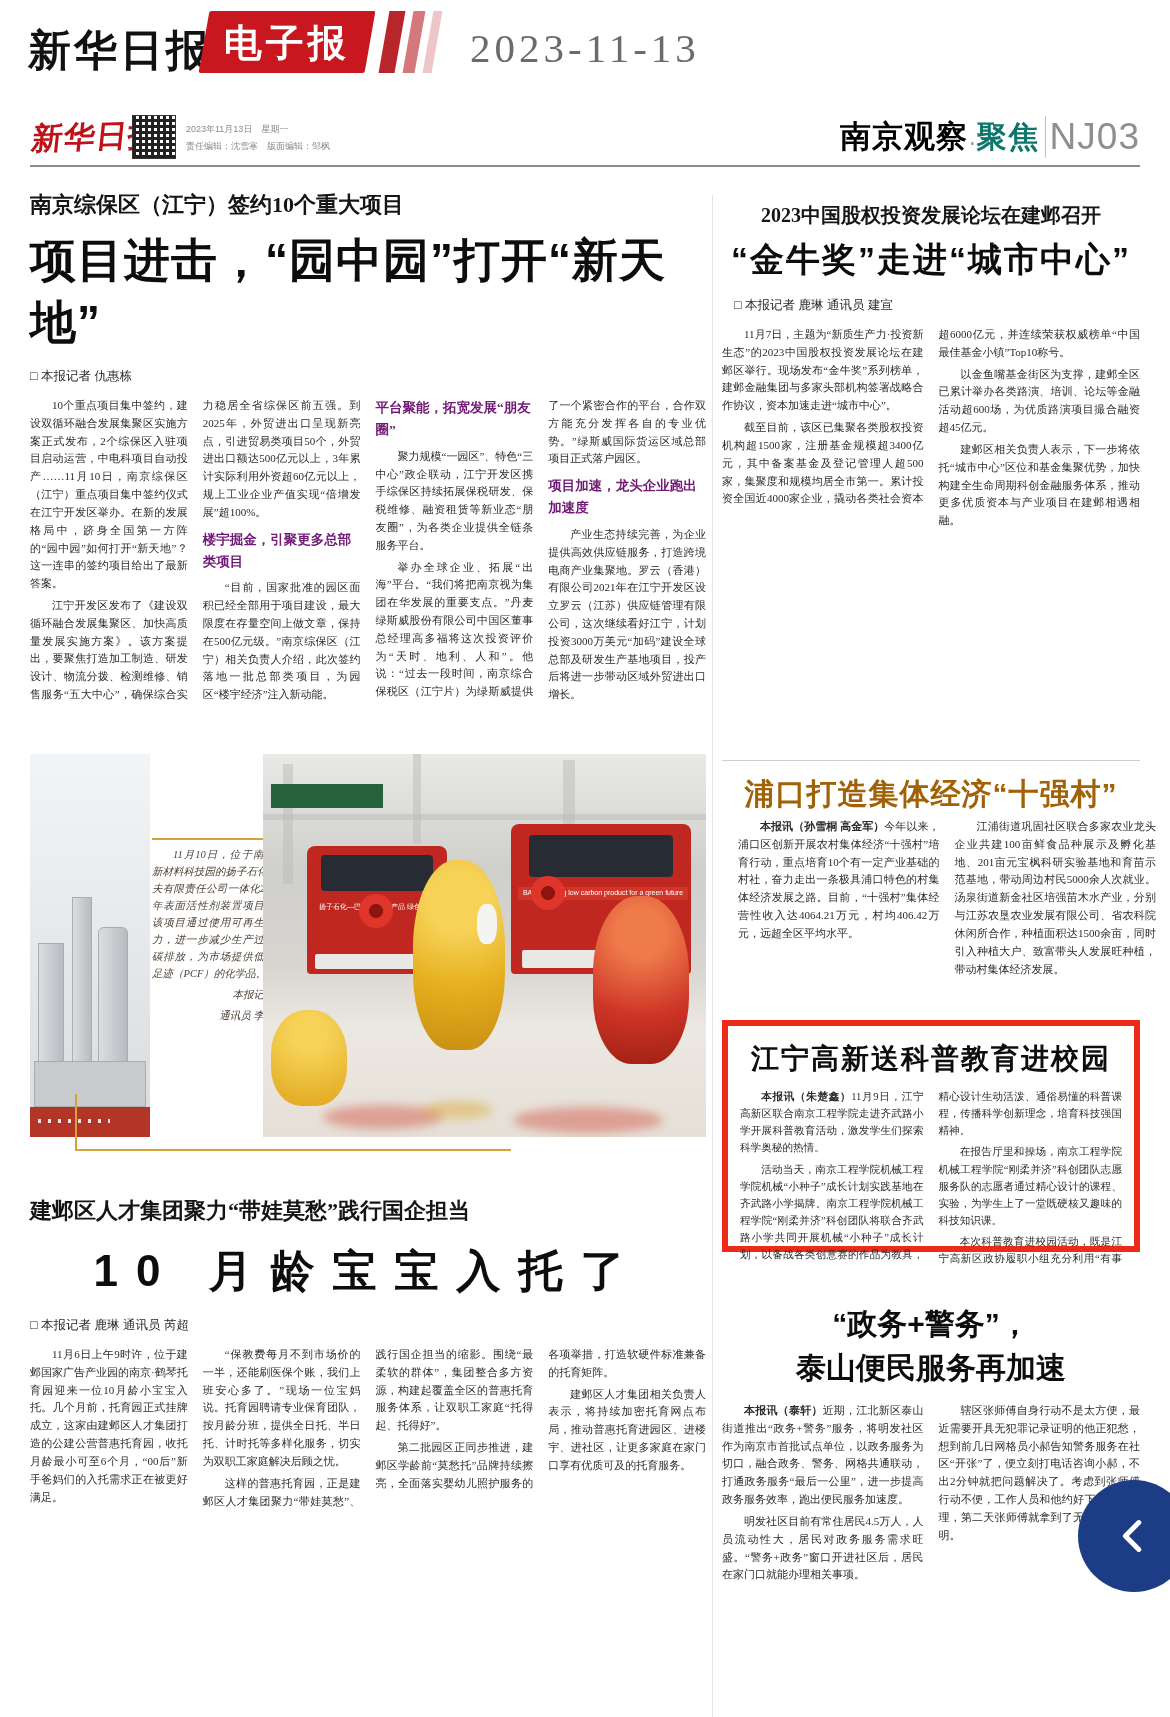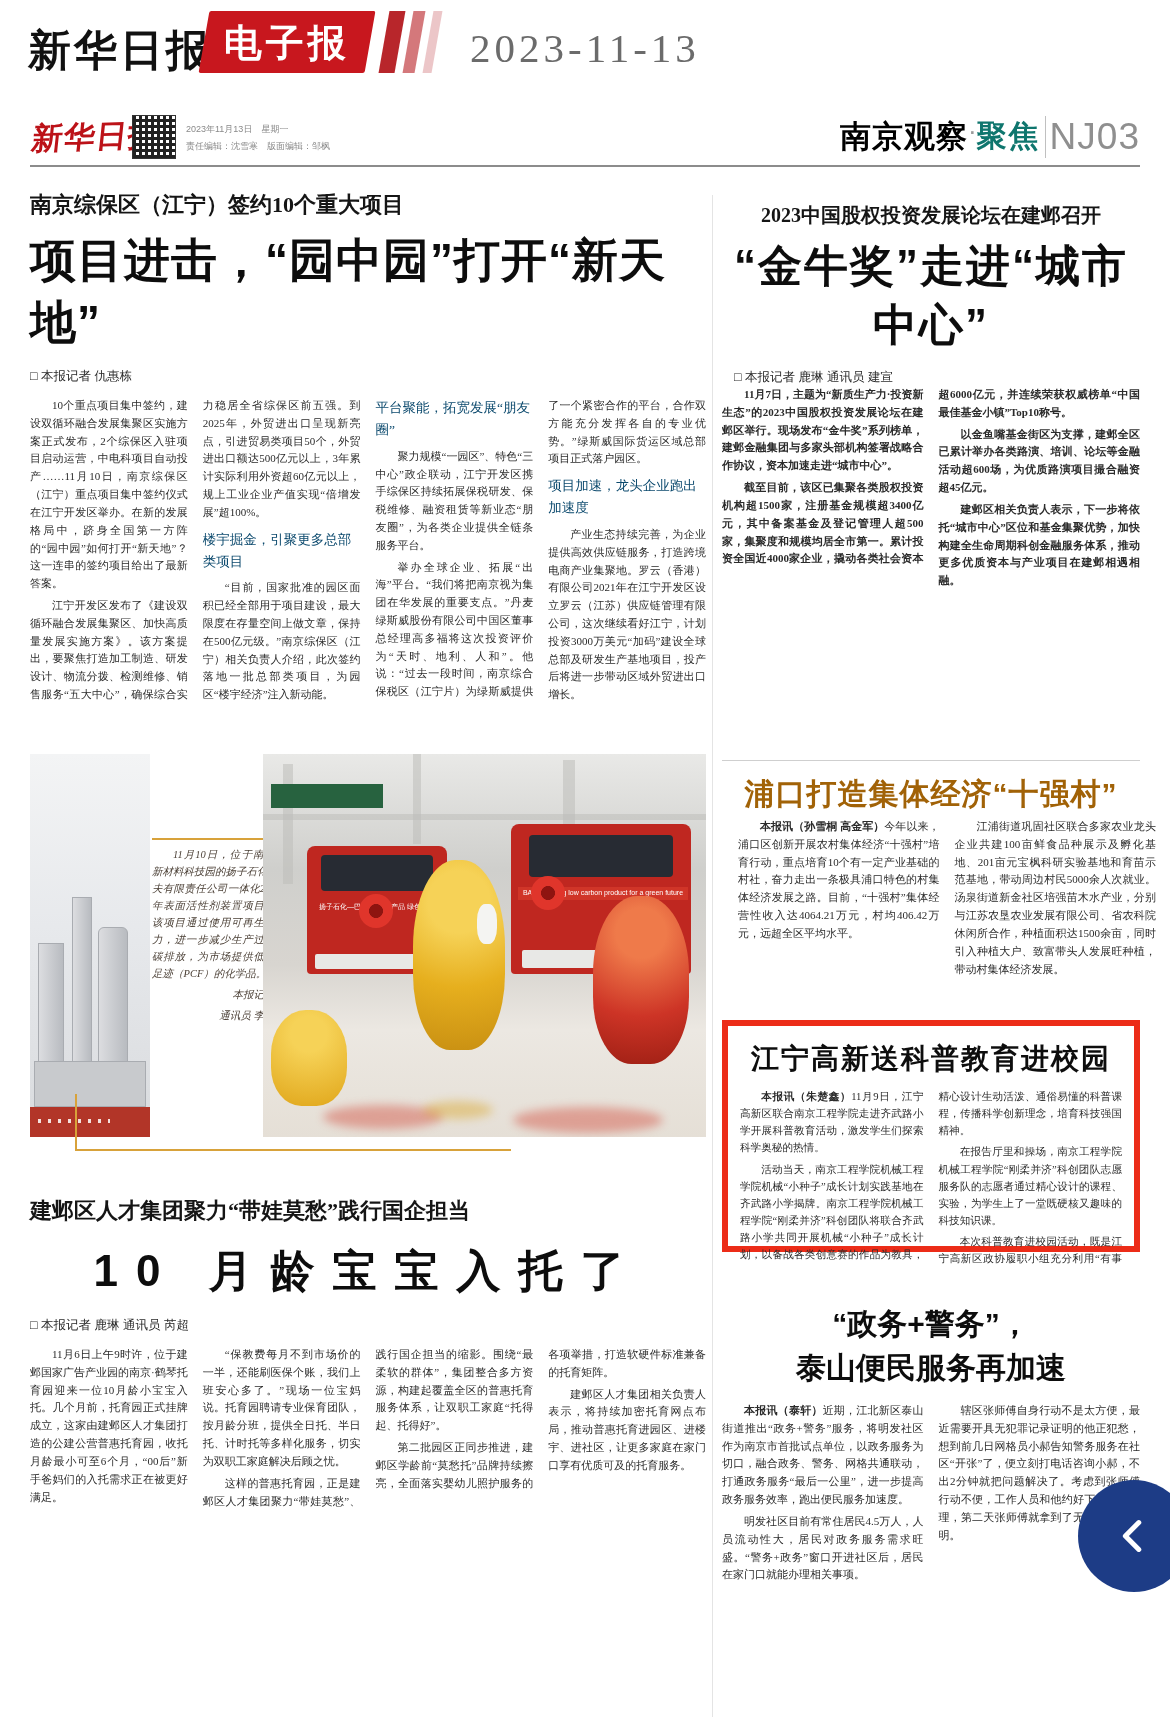--- a/index.html
+++ b/index.html
@@ -21,38 +21,38 @@
   .hdate{left:470px;top:24px;font-family:"Liberation Serif",serif;font-size:41px;
          color:#6b6b6b;letter-spacing:4px;}
 
   
   .mh-logo{left:32px;top:116px;font-family:"Liberation Serif",serif;font-size:31px;
            font-weight:700;color:#bc1218;transform:skewX(-8deg) rotate(-2deg);letter-spacing:1px;}
   .mh-qr{left:132px;top:115px;width:42px;height:42px;border:1px solid #333;
          background-image:repeating-linear-gradient(0deg,#222 0 3px,transparent 3px 6px),
                           repeating-linear-gradient(90deg,#222 0 3px,#fff 3px 6px);}
   .mh-small{left:186px;top:121px;font-size:9px;color:#8a8a8a;line-height:1.9;}
-  .mh-right{right:30px;top:116px;display:flex;align-items:flex-start;gap:0;}
+  .mh-right{right:30px;top:116px;display:flex;align-items:flex-end;gap:0;}
   .mh-section{font-size:31px;font-weight:900;color:#000;letter-spacing:1px;}
   .mh-dot{font-size:26px;color:#9a9a9a;}
   .mh-sub{font-size:30px;font-weight:700;color:#0f766e;letter-spacing:2px;}
   .mh-div{width:1px;height:42px;background:#c0c0c0;margin:0 4px;}
   .mh-pageno{font-size:37px;color:#8f8f8f;letter-spacing:1px;}
   .mh-rule{left:30px;top:165px;width:1110px;height:2px;background:#8c8c8c;}
   .col-rule{left:712px;top:195px;width:1px;height:1522px;background:#e4e4e4;}
 
   
   .kicker{font-family:"Liberation Serif",serif;font-weight:700;font-size:22px;color:#151515;}
   .headline-xl{font-size:46px;font-weight:900;color:#0d0d0d;letter-spacing:1px;margin-top:10px;}
   .byline{font-size:12.5px;color:#2a2a2a;margin-top:14px;}
   .bodytext{font-family:"Liberation Serif",serif;font-size:11px;line-height:1.62;
             color:#2b2b2b;text-align:justify;column-gap:15px;overflow:hidden;column-fill:balance;}
   .bodytext p{margin:0 0 4px 0;text-indent:2em;}
   .bodytext .lead-b{font-weight:700;}
-  .subhead{font-family:"Liberation Serif",serif;font-size:13.5px;font-weight:400;color:#0c4a6e;
+  .subhead{font-family:"Liberation Serif",serif;font-size:13.5px;font-weight:700;color:#701a75;
            margin:7px 0;break-inside:avoid;text-align:left;}
   .cols4{column-count:4;}
   .cols2{column-count:2;}
 
   
   #left-top{left:30px;top:190px;width:676px;}
   #left-top .bodytext{margin-top:12px;height:412px;}
   #baby{left:30px;top:1196px;width:676px;}
   #baby .headline-xl{text-align:center;letter-spacing:18px;font-size:44px;margin-top:16px;}
   #baby .byline{margin-top:16px;}
@@ -116,23 +116,23 @@
   .refl{position:absolute;border-radius:50%;filter:blur(5px);opacity:.4;background:#d04030;}
   .refl1{left:60px;bottom:8px;width:120px;height:24px;}
   .refl2{left:250px;bottom:4px;width:150px;height:26px;}
   .refl3{left:160px;bottom:18px;width:70px;height:18px;background:#d8a018;}
 
   
   #right-col{left:722px;top:190px;width:418px;height:1527px;}
   .sec{position:absolute;left:0;width:418px;}
   #sec-forum{top:12px;}
   #sec-forum .kicker{font-size:20px;text-align:center;}
-  #sec-forum .headline{font-size:44px;font-weight:900;text-align:center;letter-spacing:2px;margin-top:8px;color:#0d0d0d;}
+  #sec-forum .headline{font-size:34px;font-weight:900;text-align:center;letter-spacing:2px;margin-top:8px;color:#0d0d0d;}
   #sec-forum .byline{margin-left:12px;}
-  #sec-forum .bodytext{height:430px;font-weight:bold;}
+  #sec-forum .bodytext{margin-top:12px;height:430px;}
   .sec-divider{top:570px;width:418px;height:1px;background:#cfcfcf;}
   #pukou-head{top:584px;font-size:30px;font-weight:900;text-align:center;color:#a16207;letter-spacing:1px;}
   #pukou-body{top:628px;height:192px;margin-left:16px;}
   #highlight{top:830px;height:232px;border:6px solid #ec2c18;background:#fff;box-sizing:border-box;
              padding:14px 12px 10px;}
   #highlight .headline{font-size:28px;font-weight:900;text-align:center;color:#0d0d0d;letter-spacing:2px;}
   #highlight .bodytext{margin-top:10px;height:186px;font-size:10.6px;}
   #taishan-head{top:1112px;font-size:30px;font-weight:900;text-align:center;color:#0d0d0d;line-height:1.45;}
   #taishan-body{top:1212px;height:315px;}
 

